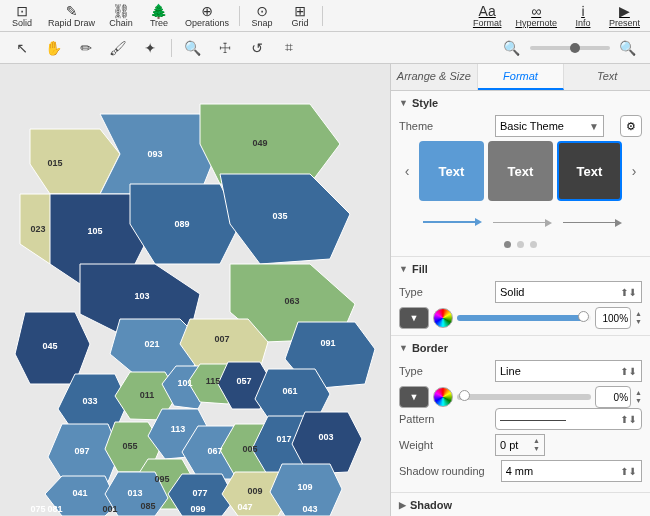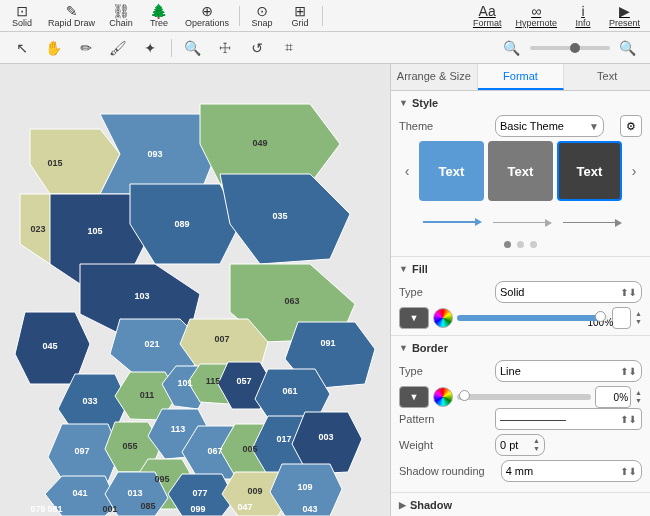--- a/index.html
+++ b/index.html
@@ -25,31 +25,31 @@
     
     
     #canvas { flex: 0 0 390px; background: #e8e8e8; position: relative; overflow: hidden; }
     #canvas svg { width: 100%; height: 100%; }
     
     
     #panel { flex: 1; background: #f9f9f9; border-left: 1px solid #ccc; display: flex; flex-direction: column; overflow-y: auto; }
     
     
     .panel-tabs { display: flex; border-bottom: 1px solid #ccc; background: #efefef; }
-    .panel-tab { flex: 1; text-align: center; padding: 6px 4px; font-size: 11px; cursor: pointer; color: #555; border-right: 1px solid #ddd; }
+    .panel-tab { flex: 1; text-align: center; padding: 6px 4px; font-size: 11px; cursor: pointer; color: #555; border-right: 1px solid #ddd; font-style: italic; }
     .panel-tab:last-child { border-right: none; }
     .panel-tab.active { background: #f9f9f9; color: #007aff; border-bottom: 2px solid #007aff; font-weight: 500; }
     
     
     .section { padding: 6px 8px; border-bottom: 1px solid #e0e0e0; }
     .section-header { display: flex; align-items: center; gap: 4px; font-size: 11px; font-weight: 600; color: #333; margin-bottom: 6px; cursor: pointer; }
     .section-triangle { font-size: 9px; color: #666; }
     .row { display: flex; align-items: center; margin-bottom: 4px; gap: 16px; }
     .row-label { font-size: 11px; color: #555; min-width: 80px; }
-    .select-box { flex: 1; height: 22px; border: 1px solid #aaa; border-radius: 8px; background: white; font-size: 11px; padding: 0 4px; display: flex; align-items: center; justify-content: space-between; cursor: pointer; }
+    .select-box { flex: 1; height: 22px; border: 1px solid #aaa; border-radius: 0; background: white; font-size: 11px; padding: 0 4px; display: flex; align-items: center; justify-content: space-between; cursor: pointer; }
     .select-arrow { color: #666; font-size: 10px; }
     .gear-btn { width: 22px; height: 22px; border: 1px solid #aaa; border-radius: 4px; background: white; display: flex; align-items: center; justify-content: center; cursor: pointer; font-size: 11px; }
     
     
     .style-cards { display: flex; align-items: center; gap: 4px; margin: 4px 0; position: relative; }
     .style-nav { width: 16px; height: 60px; display: flex; align-items: center; justify-content: center; font-size: 14px; color: #666; cursor: pointer; }
     .style-card { flex: 1; height: 60px; border-radius: 4px; display: flex; align-items: center; justify-content: center; font-size: 13px; font-weight: 600; cursor: pointer; border: 2px solid transparent; }
     .style-card.blue { background: #5b9bd5; color: white; }
     .style-card.mid { background: #7a7a7a; color: white; }
     .style-card.dark { background: #404040; color: white; border: 2px solid #007aff; }
@@ -64,21 +64,21 @@
     
     .color-row { display: flex; align-items: center; gap: 4px; }
     .fill-slider-wrap { flex: 1; height: 22px; display: flex; align-items: center; gap: 4px; }
     .stepper { display: flex; flex-direction: column; }
     .stepper span { font-size: 7px; color: #666; line-height: 1.2; cursor: pointer; }
     .color-row2 { display: flex; align-items: center; gap: 4px; }
     .mini-dropdown { width: 30px; height: 22px; border: 1px solid #aaa; border-radius: 4px; background: #555; display: flex; align-items: center; justify-content: center; cursor: pointer; }
     .mini-down { color: white; font-size: 9px; }
     .circle-btn { width: 22px; height: 22px; border-radius: 50%; border: 1px solid #aaa; background: conic-gradient(red, yellow, green, cyan, blue, magenta, red); cursor: pointer; }
     .pattern-select { flex: 1; height: 22px; border: 1px solid #aaa; border-radius: 4px; background: white; font-size: 11px; display: flex; align-items: center; padding: 0 4px; justify-content: space-between; cursor: pointer; }
-    .pt-input { width: 50px; height: 22px; border: 1px solid #aaa; border-radius: 8px; font-size: 11px; padding: 0 4px; display: flex; align-items: center; justify-content: space-between; cursor: pointer; }
+    .pt-input { width: 50px; height: 22px; border: 1px solid #aaa; border-radius: 0; font-size: 11px; padding: 0 4px; display: flex; align-items: center; justify-content: space-between; cursor: pointer; }
   </style>
 </head>
 <body>
 
 <div id="toolbar">
   <div class="toolbar-item">
     <span class="toolbar-icon">⊡</span>
     <span>Solid</span>
   </div>
   <div class="toolbar-item">
@@ -307,21 +307,21 @@
       </div>
       <div class="color-row">
         <div class="mini-dropdown">
           <span class="mini-down">▼</span>
         </div>
         <div class="circle-btn" style="width:20px;height:20px;border-radius:50%;background:conic-gradient(red 0deg, yellow 60deg, green 120deg, cyan 180deg, blue 240deg, magenta 300deg, red 360deg);border:1px solid #aaa;cursor:pointer;"></div>
         <div class="fill-slider-wrap">
           <div style="flex:1;height:6px;border-radius:3px;background:linear-gradient(to right, #5b9bd5 96%, #eee 96%);position:relative;">
             <div style="position:absolute;right:2px;top:-4px;width:11px;height:11px;background:white;border:1px solid #999;border-radius:50%;"></div>
           </div>
-          <div style="width:16px;height:22px;border:1px solid #aaa;border-radius:4px;background:white;font-size:10px;display:flex;align-items:flex-end;justify-content:flex-end;padding-right:17px;">
+          <div style="width:36px;height:22px;border:1px solid #aaa;border-radius:4px;background:white;font-size:10px;display:flex;align-items:center;justify-content:flex-end;padding-right:2px;">
             <span>100%</span>
           </div>
           <div class="stepper">
             <span>▲</span>
               <span>▼</span>
           </div>
         </div>
       </div>
     </div>
 

